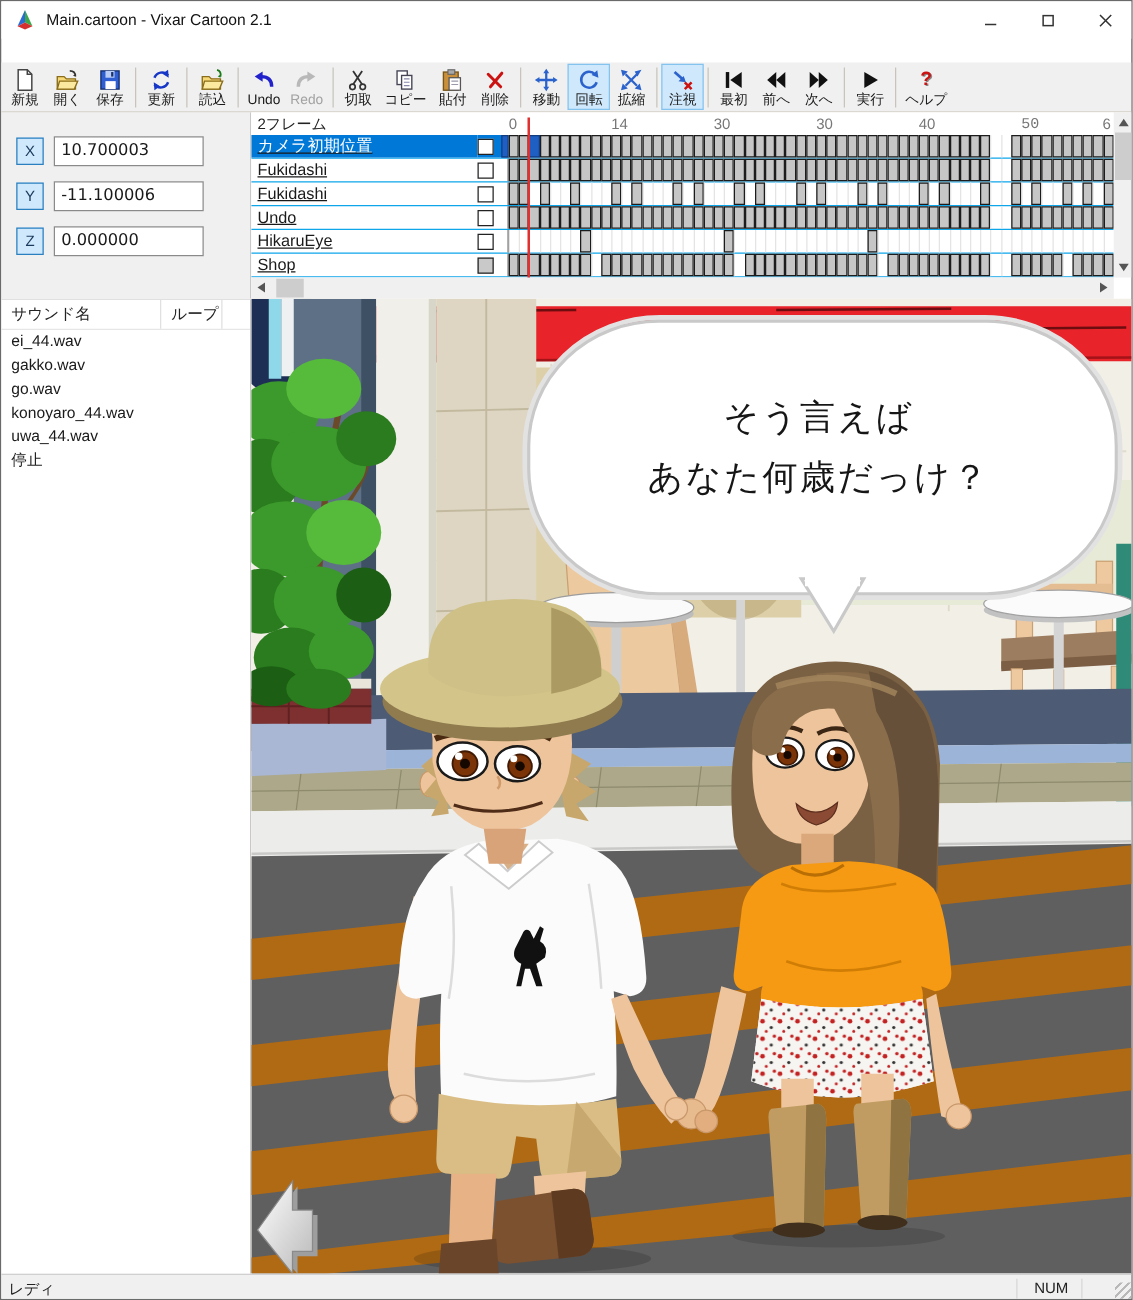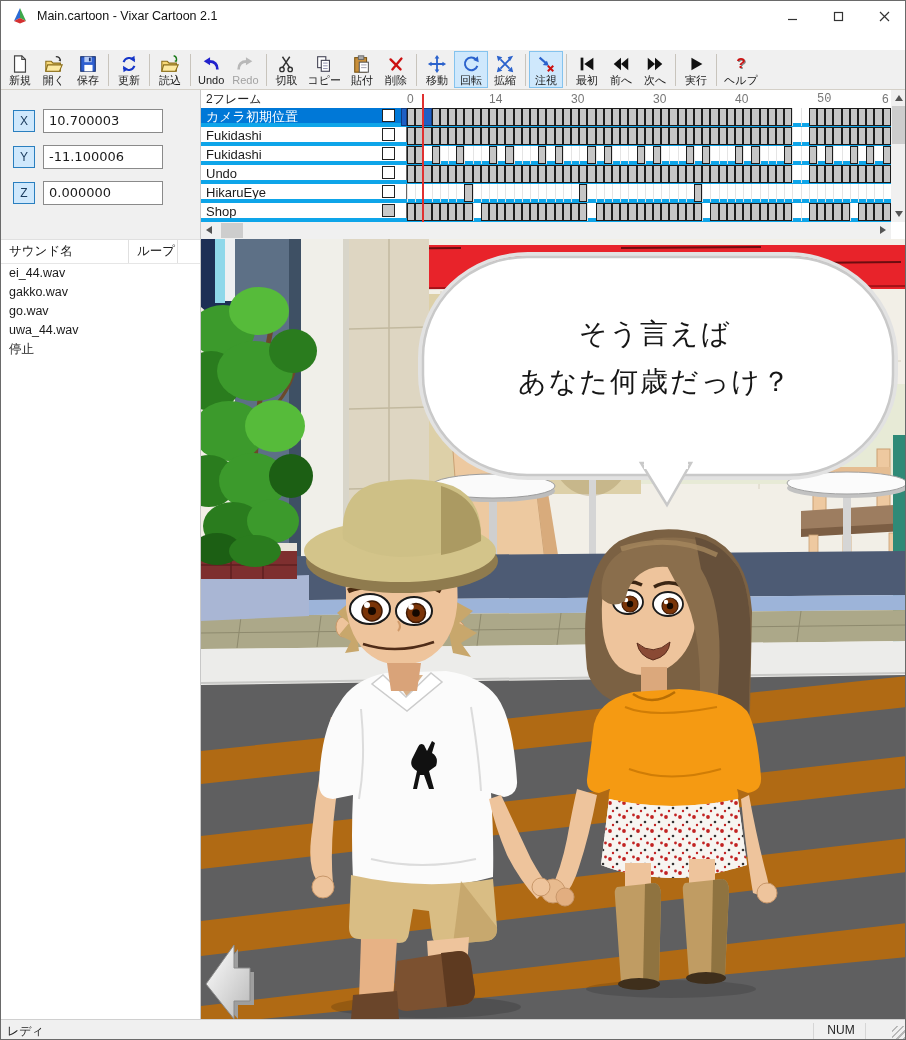--- a/index.html
+++ b/index.html
@@ -35,21 +35,21 @@
   .crow{position:absolute;left:12px;display:flex;align-items:center;}
   .axisbtn{width:22px;height:22px;background:#cfe8fc;border:1px solid #2a7fbf;color:#1a3a5c;
            font-size:12px;display:flex;align-items:center;justify-content:center;margin-right:8px;}
   .cfield{width:120px;height:24px;background:#fff;border:1px solid #8a8a8a;font-size:13px;
           line-height:22px;padding:0 5px;font-family:"DejaVu Sans","Liberation Sans",sans-serif;}
   
   .timeline{position:absolute;left:200px;top:89px;width:706px;height:149px;background:#fff;}
   .tl-ruler{position:absolute;left:0;top:0;width:690px;height:18px;background:#fff;overflow:hidden;}
   .rlabel{position:absolute;top:2px;font-size:12px;color:#777;}
   .tl-rows{position:absolute;left:0;top:18px;width:690px;height:114px;overflow:hidden;}
-  .trow{position:relative;height:19px;display:flex;border-bottom:4px solid #0ea5e9;}
+  .trow{position:relative;height:19px;display:flex;border-bottom:1px solid #0ea5e9;text-decoration:underline;}
   .tname{width:181px;font-size:13px;line-height:18px;padding-left:5px;white-space:nowrap;overflow:hidden;}
   .trow.sel .tname,.trow.sel .tcbw{background:#0078d7;color:#fff;}
   .tcbw{width:24px;display:flex;align-items:center;justify-content:flex-start;}
   .cb{width:13px;height:13px;background:#fff;border:1.5px solid #222;display:inline-block;}
   .cb.filled{background:#c9c9c9;}
   .tgrid{position:relative;flex:1;border-left:1px solid #666;}
   .cell{position:absolute;top:0;height:18px;width:8.2px;background:#c6c6c6;
         border:1px solid #1c1c1c;}
   .cell.blue{background:#1f5fc4;border-color:#123c7e;}
   .ecell{position:absolute;top:0;height:18px;width:8.2px;border-left:1px solid #e4e4e4;}
@@ -765,20 +765,21 @@
 
   <div class="sound-panel">
     <div class="shead">
       <div class="shcell c1">サウンド名</div>
       <div class="shcell c2">ループ</div>
     </div>
     <div id="soundlist">
         <div class="sitem">ei_44.wav</div>
         <div class="sitem">gakko.wav</div>
         <div class="sitem">go.wav</div>
+        <div class="sitem">konoyaro_44.wav</div>
         <div class="sitem">uwa_44.wav</div>
         <div class="sitem">停止</div>
       </div>
   </div>
 
   <div class="viewport">
     <svg width="706" height="780" viewBox="0 0 706 780" preserveAspectRatio="none">
       <defs>
         <pattern id="skirtDots" width="14" height="14" patternUnits="userSpaceOnUse">
           <rect width="14" height="14" fill="#f7f5f1"></rect>

